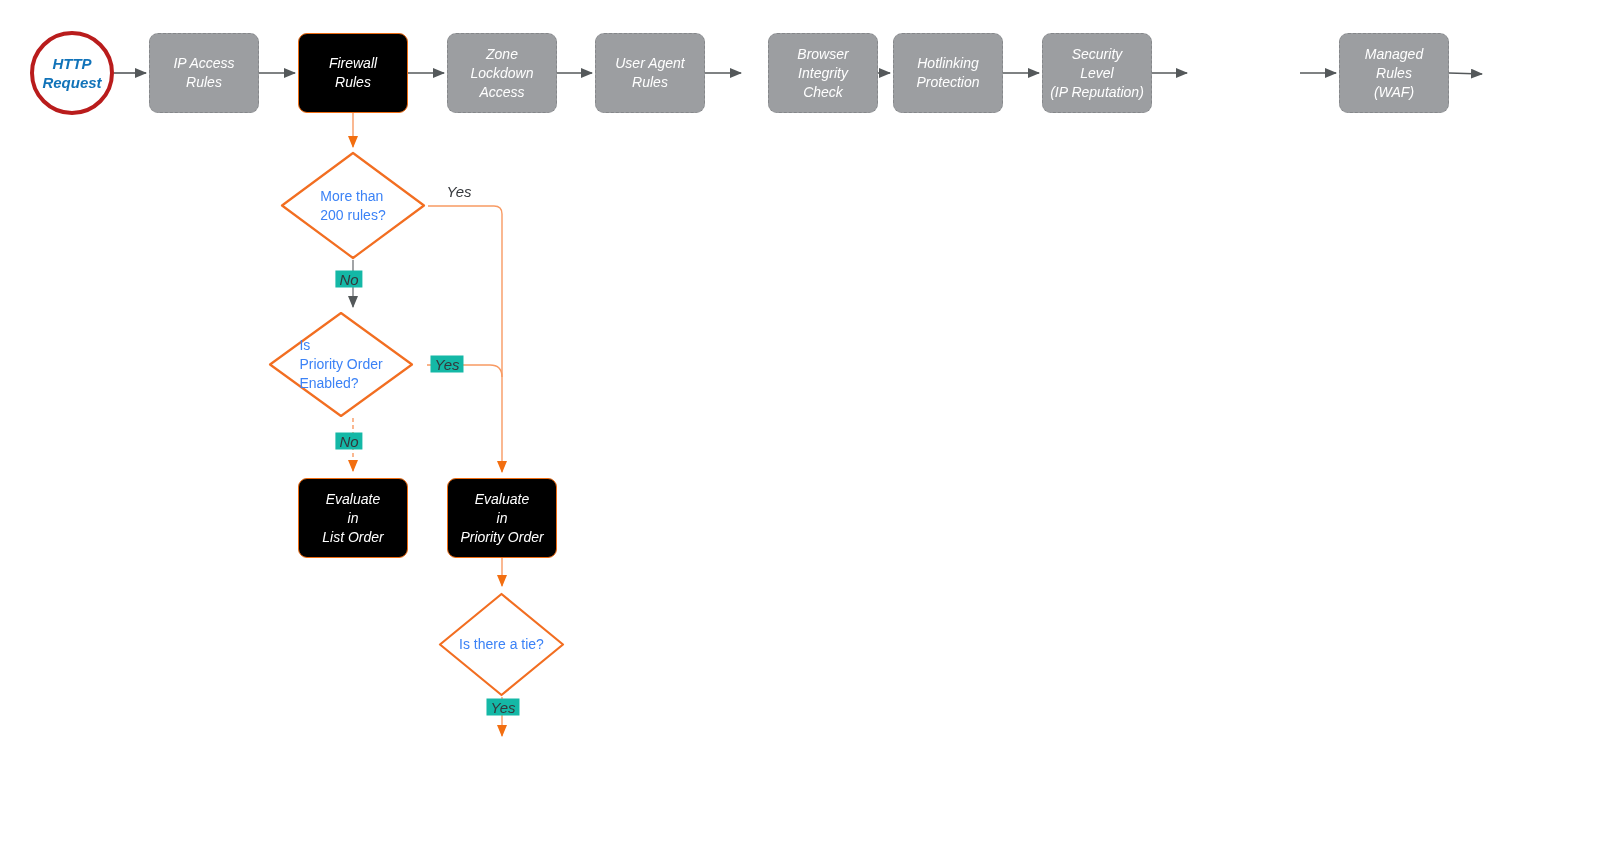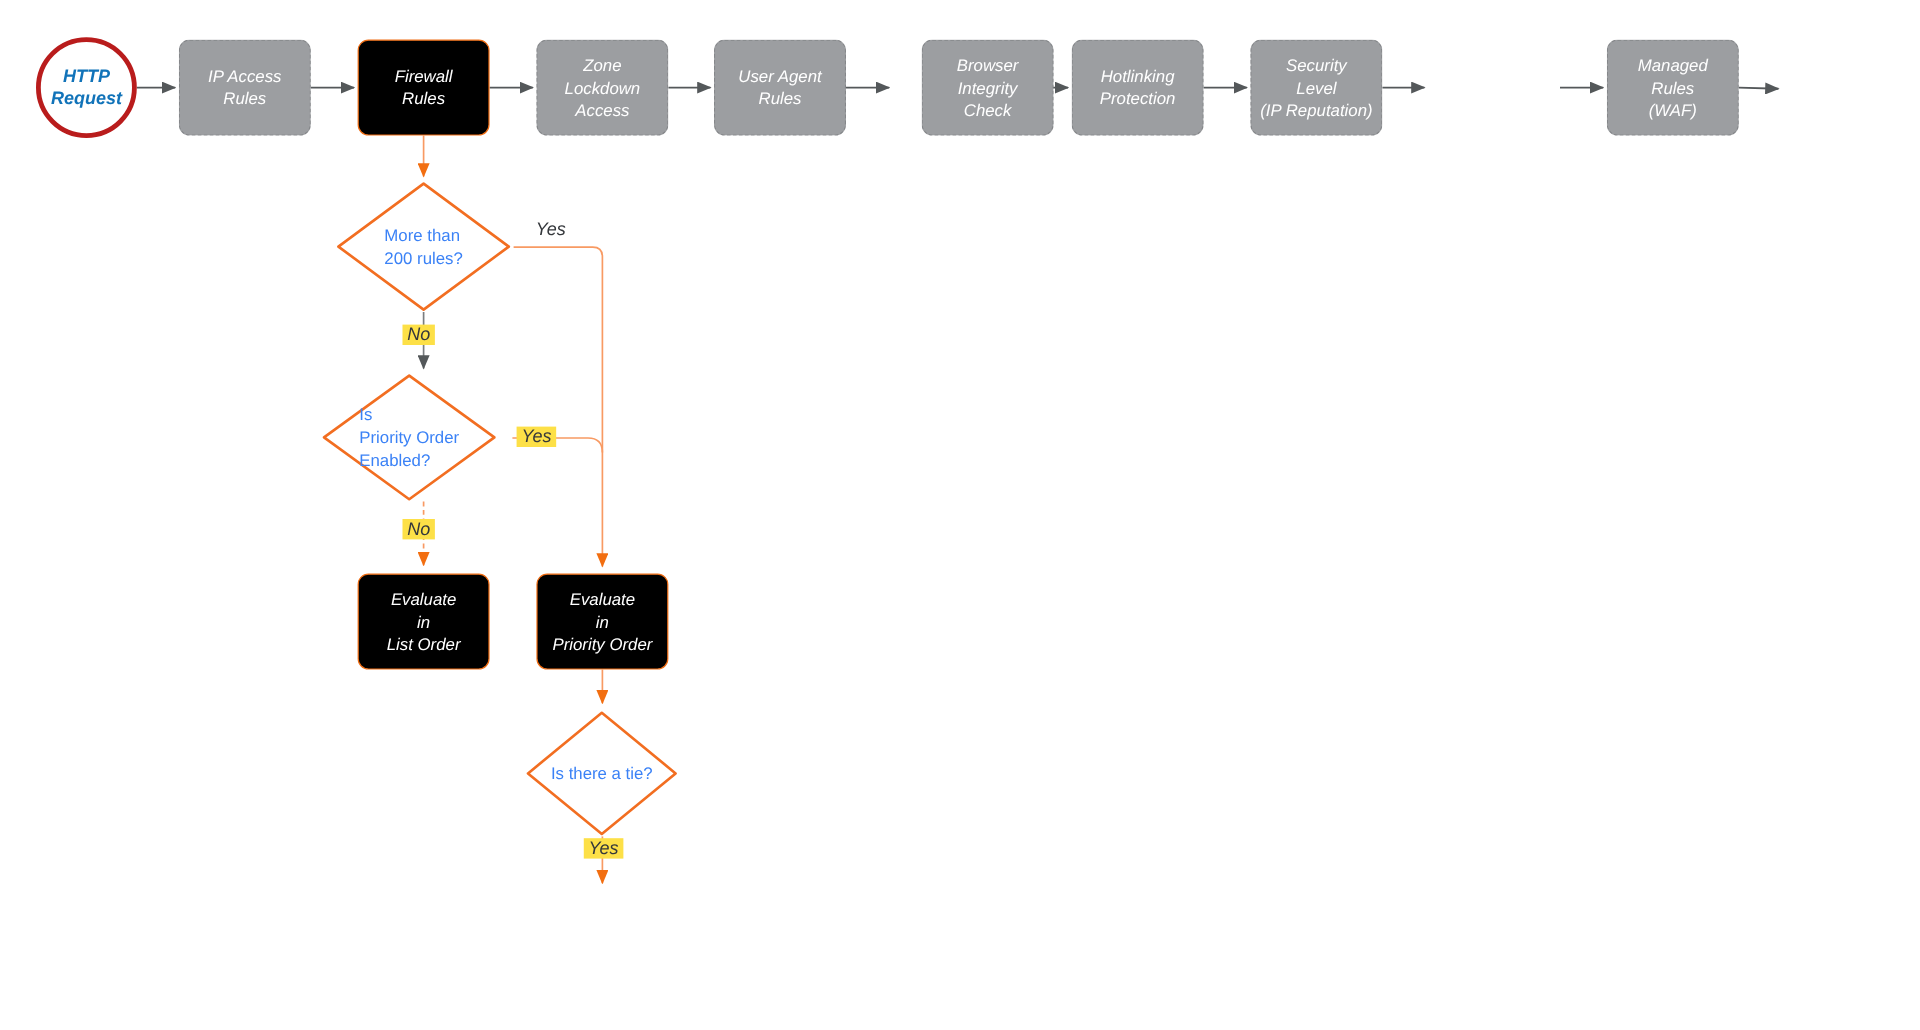--- a/index.html
+++ b/index.html
@@ -40,21 +40,21 @@
   .diamond svg{position:absolute;left:0;top:0;}
   .diamond .dlabel{
     position:relative;z-index:1;
     font-size:14px;line-height:19px;color:#3b82f6;
     white-space:pre-line;font-style:normal;
   }
 
   .edge-label{
     position:absolute;transform:translate(-50%,-50%);
     font-style:italic;font-size:15px;color:#34373b;
-    background:#fde047;padding:0 4px;z-index:2;
+    background:#14b8a6;padding:0 4px;z-index:2;
   }
 </style>
 </head>
 <body>
 
 <div class="stage">
 
   <svg class="wires" viewBox="0 0 1600 858" xmlns="http://www.w3.org/2000/svg">
     <defs>
       <marker id="ahGray" markerUnits="userSpaceOnUse" markerWidth="12" markerHeight="10" refX="11" refY="5" orient="auto">

